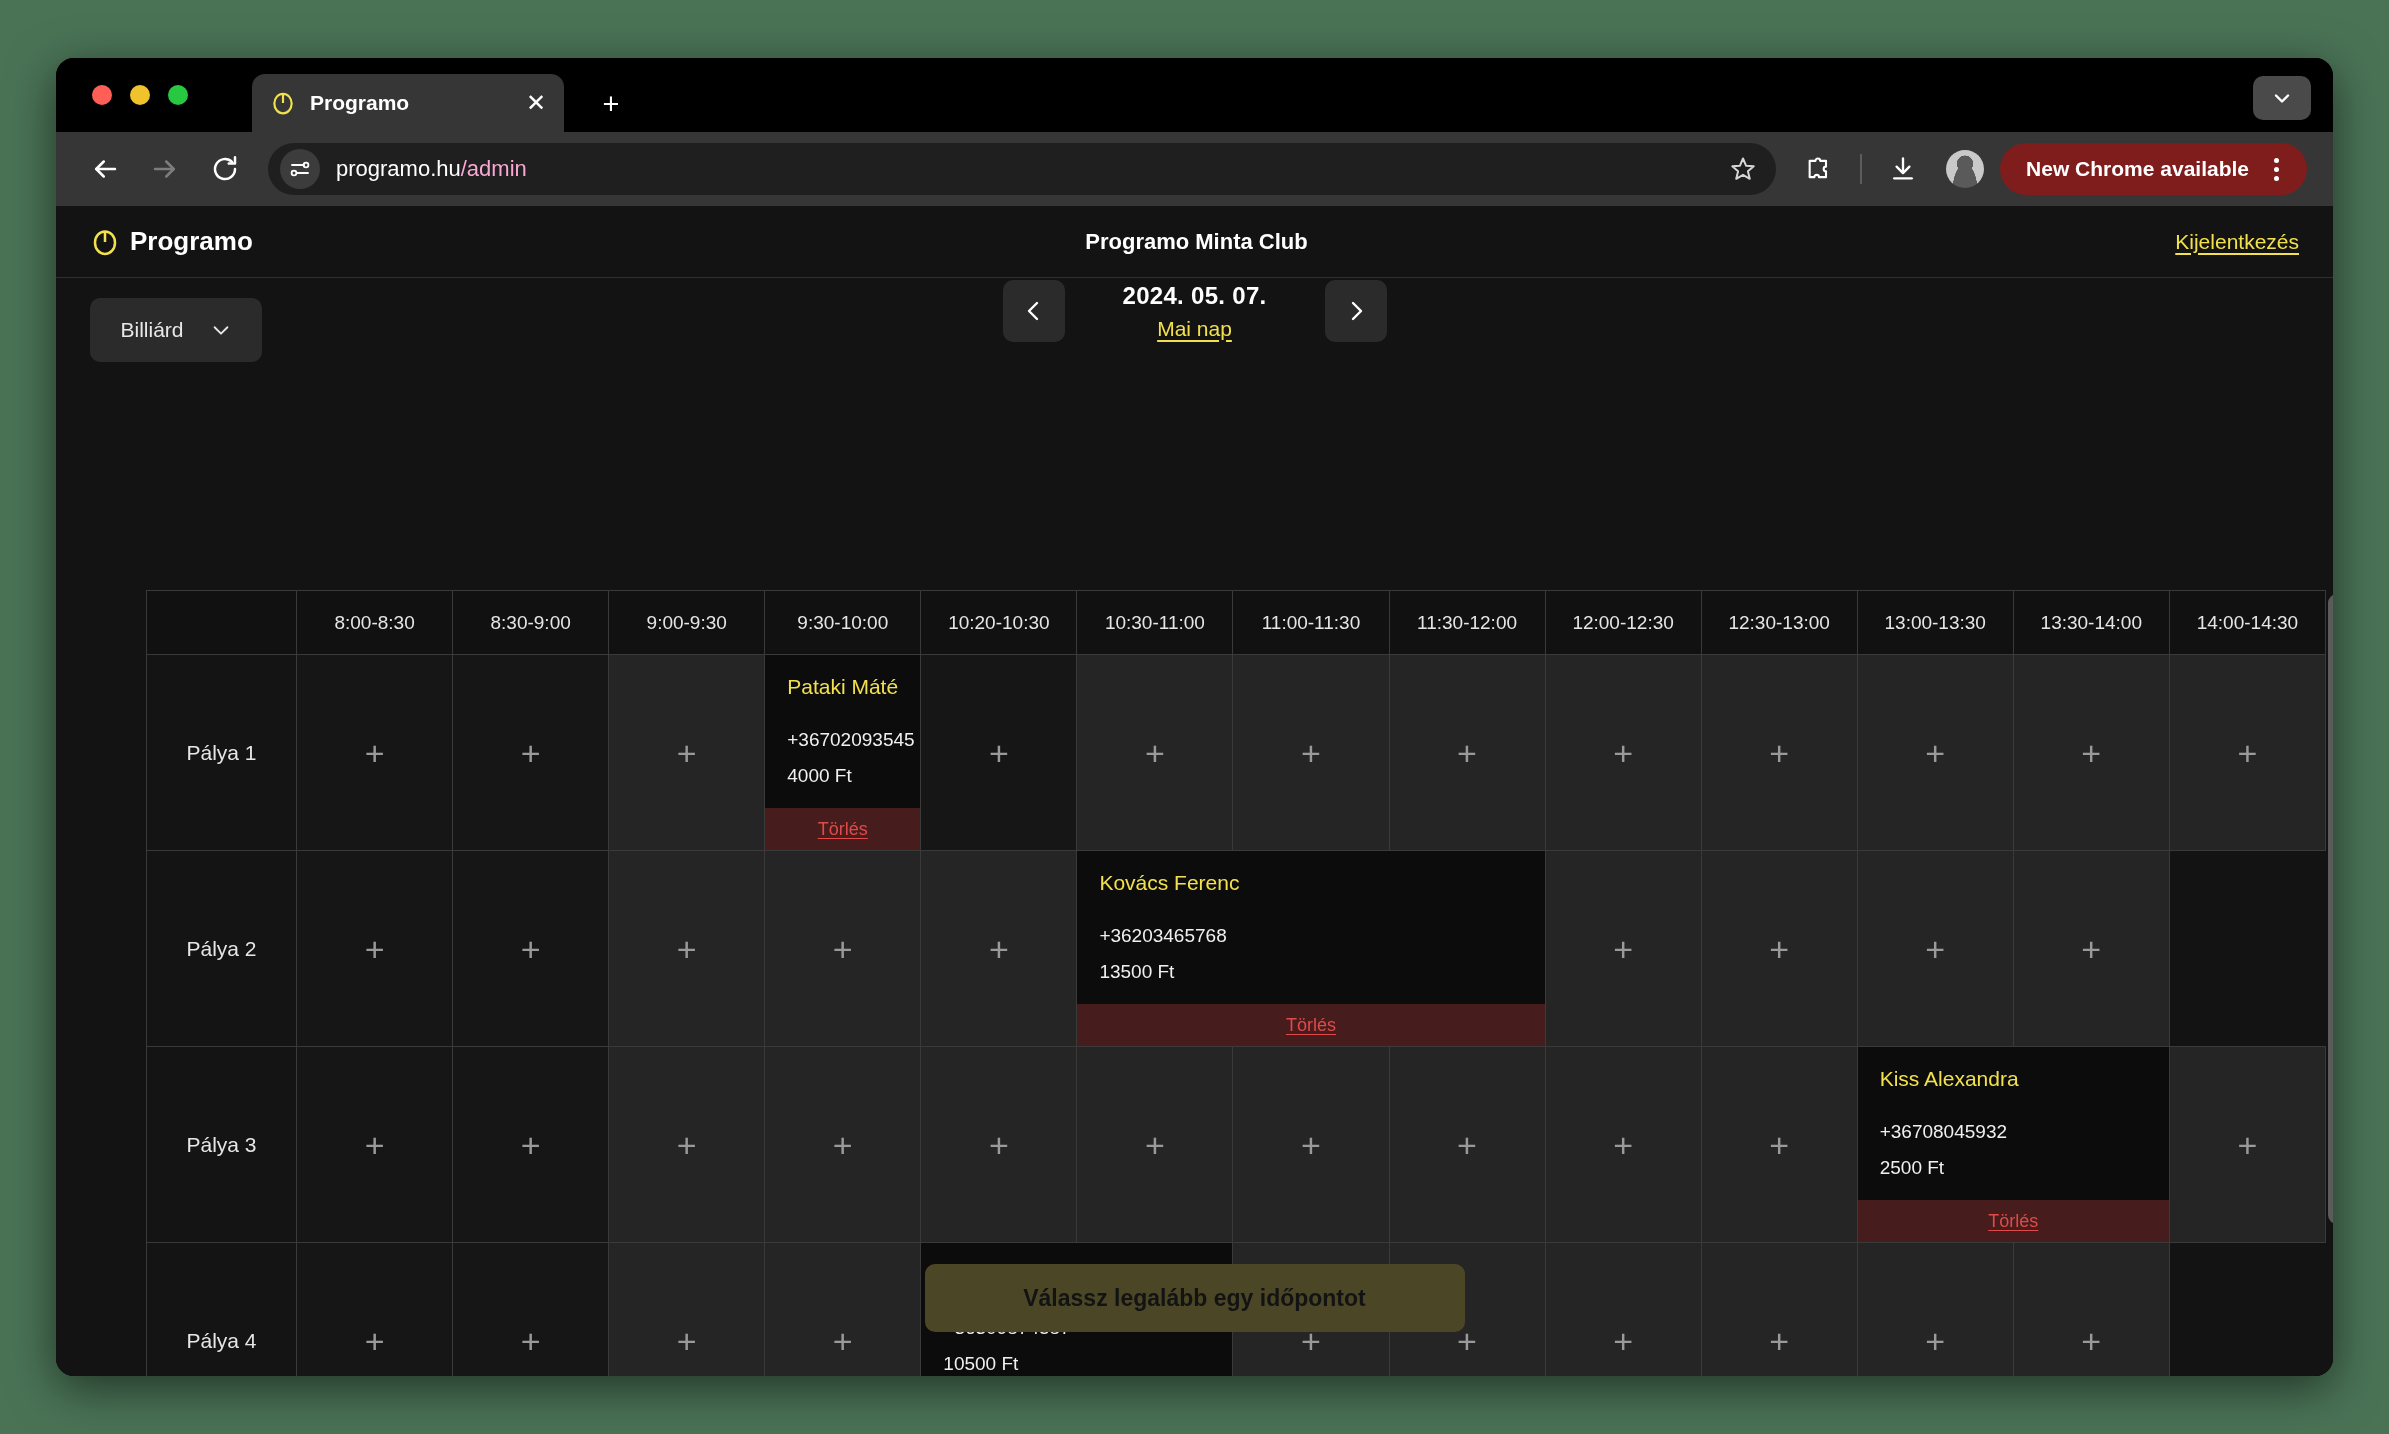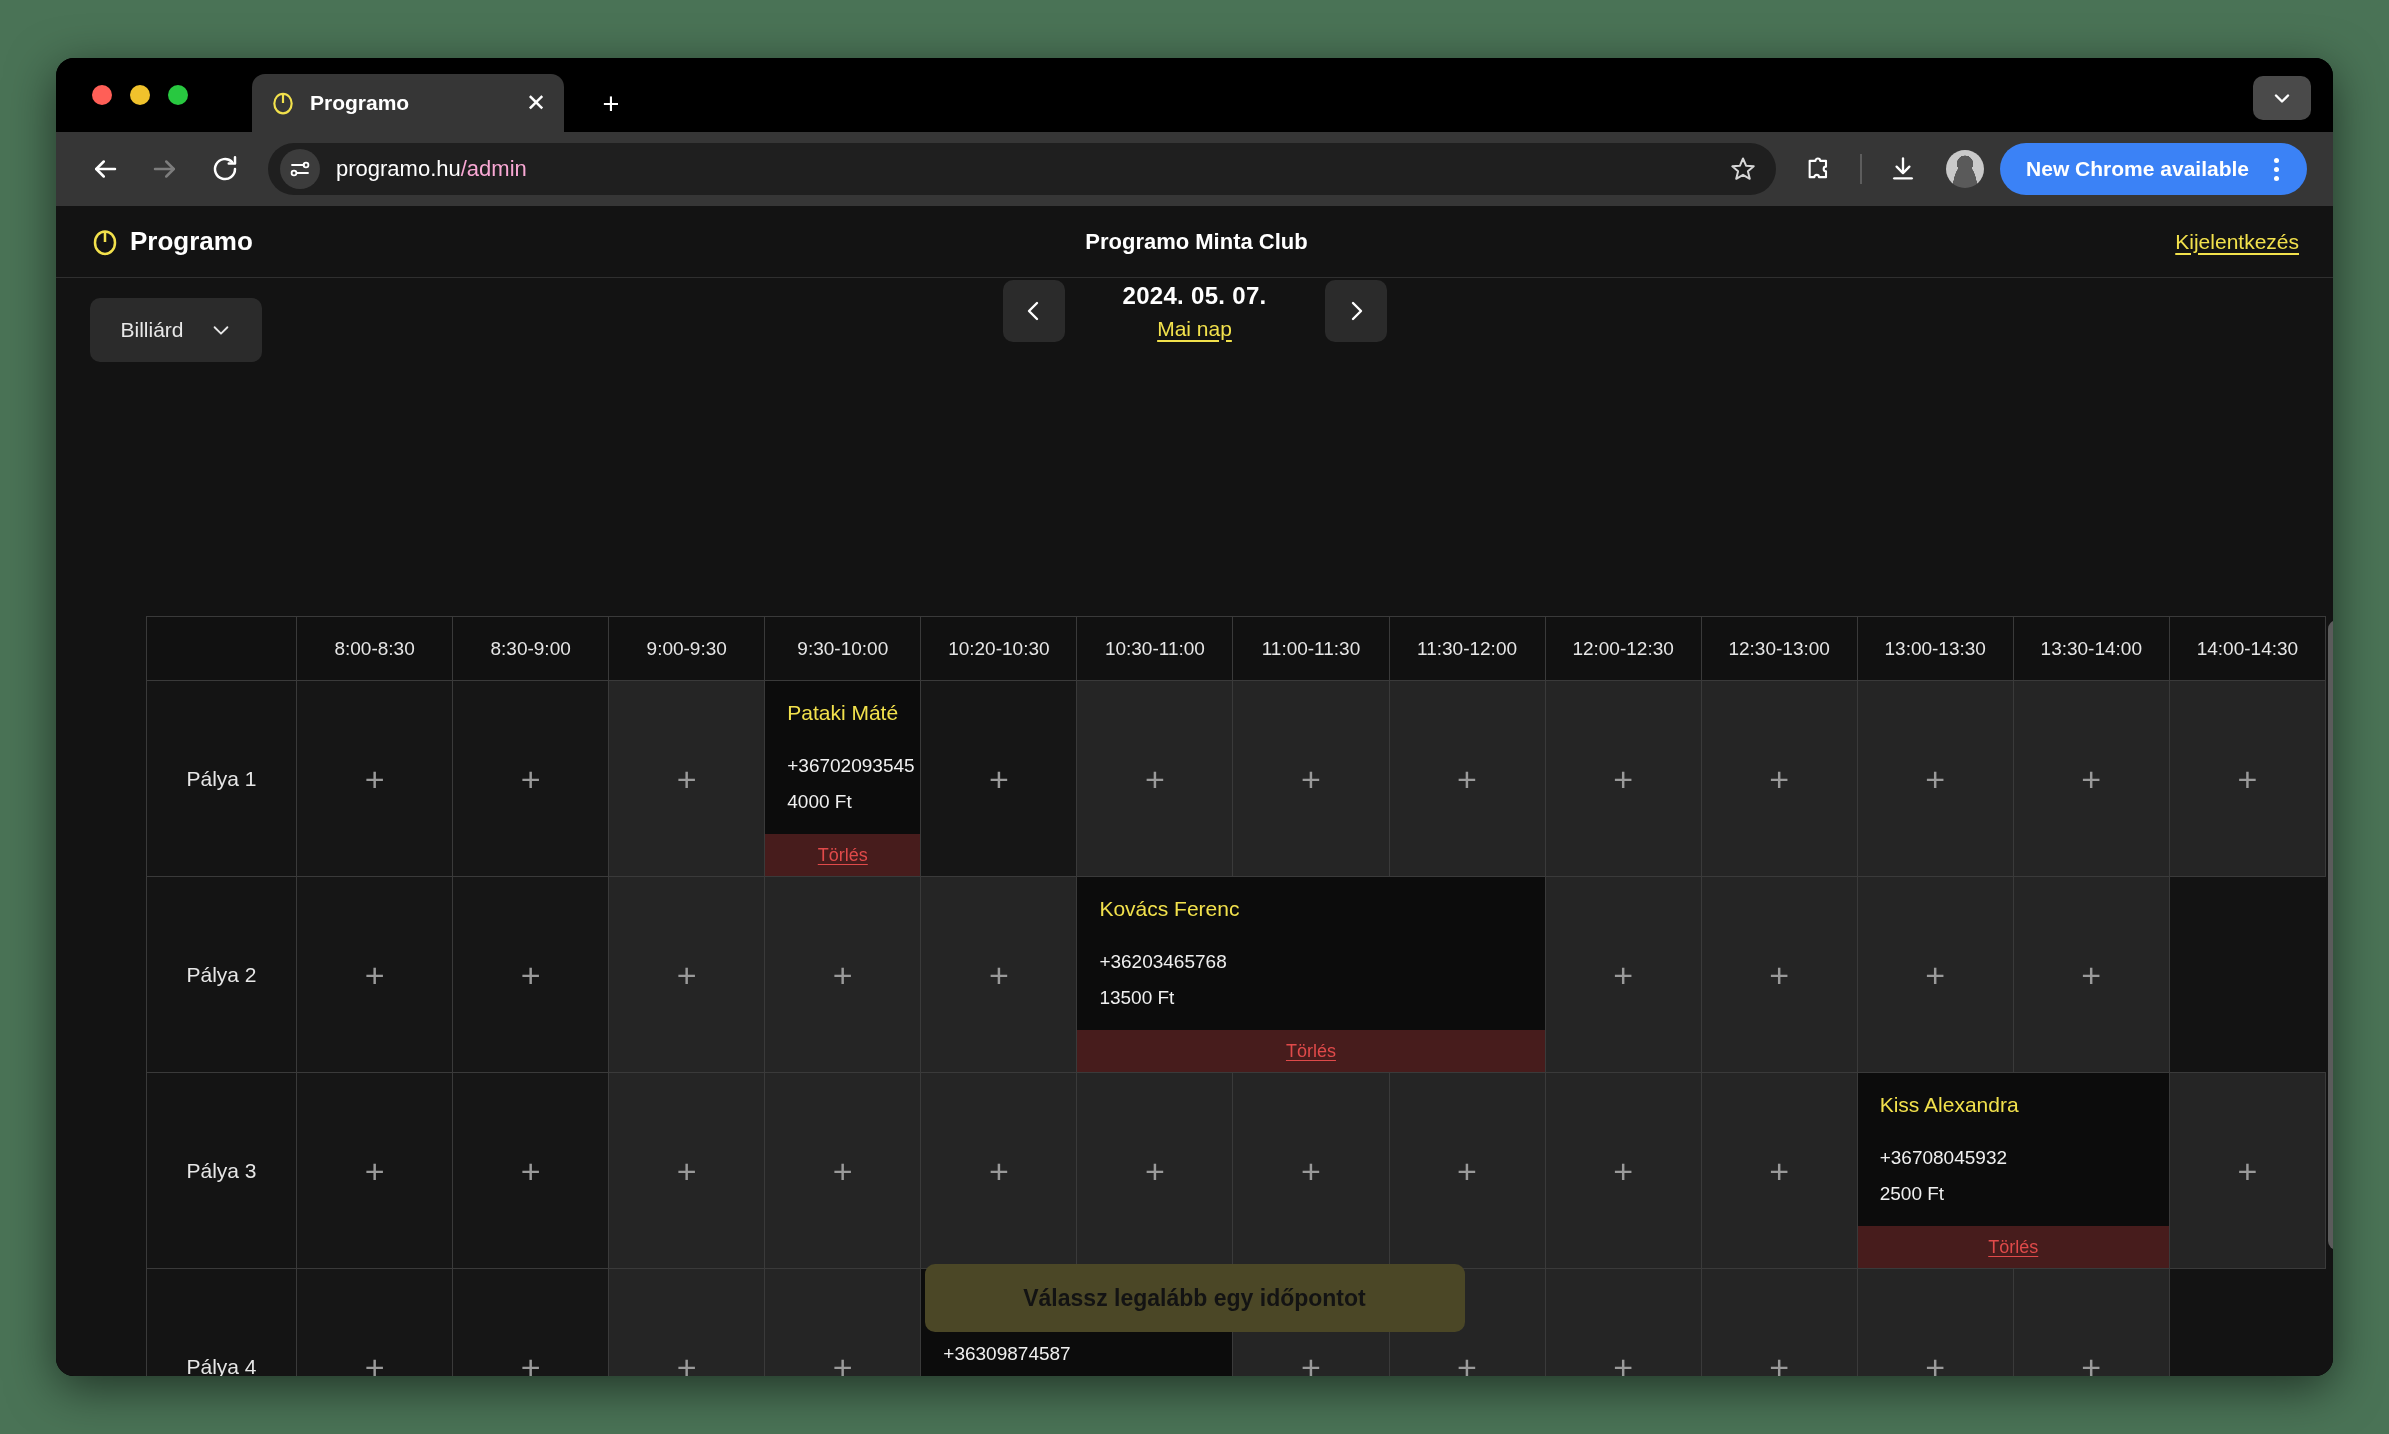--- a/index.html
+++ b/index.html
@@ -146,21 +146,21 @@
     border-radius: 50%;
     margin: 0 10px 0 14px;
     background:
       radial-gradient(circle at 50% 36%, #5a5a5a 0 26%, transparent 27%),
       radial-gradient(ellipse at 50% 108%, #5a5a5a 0 46%, transparent 47%),
       #c9c9c9;
     flex: 0 0 38px;
   }
   .chrome-update {
     height: 52px;
-    background: #3b82f6;
+    background: #7f1d1d;
     border-radius: 26px;
     display: flex; align-items: center;
     padding: 0 14px 0 26px;
     margin-left: 6px;
   }
   .chrome-update-label {
     color: #ffffff; font-size: 21px; font-weight: bold;
     white-space: nowrap;
   }
   .kebab {
@@ -239,21 +239,21 @@
     display: inline-block;
     margin-top: 7px;
     color: #f2e14c; font-size: 21px;
     text-decoration: underline;
     text-underline-offset: 4px;
   }
 
   
   .sched-wrap {
     position: absolute;
-    left: 90px; top: 410px;
+    left: 90px; top: 384px;
     width: 2206px; height: 800px;
     overflow: hidden;
   }
   .sched-clip {
     position: absolute;
     left: 0; top: 0;
     width: 2180px;
     height: 795px;
     overflow: hidden;
   }

